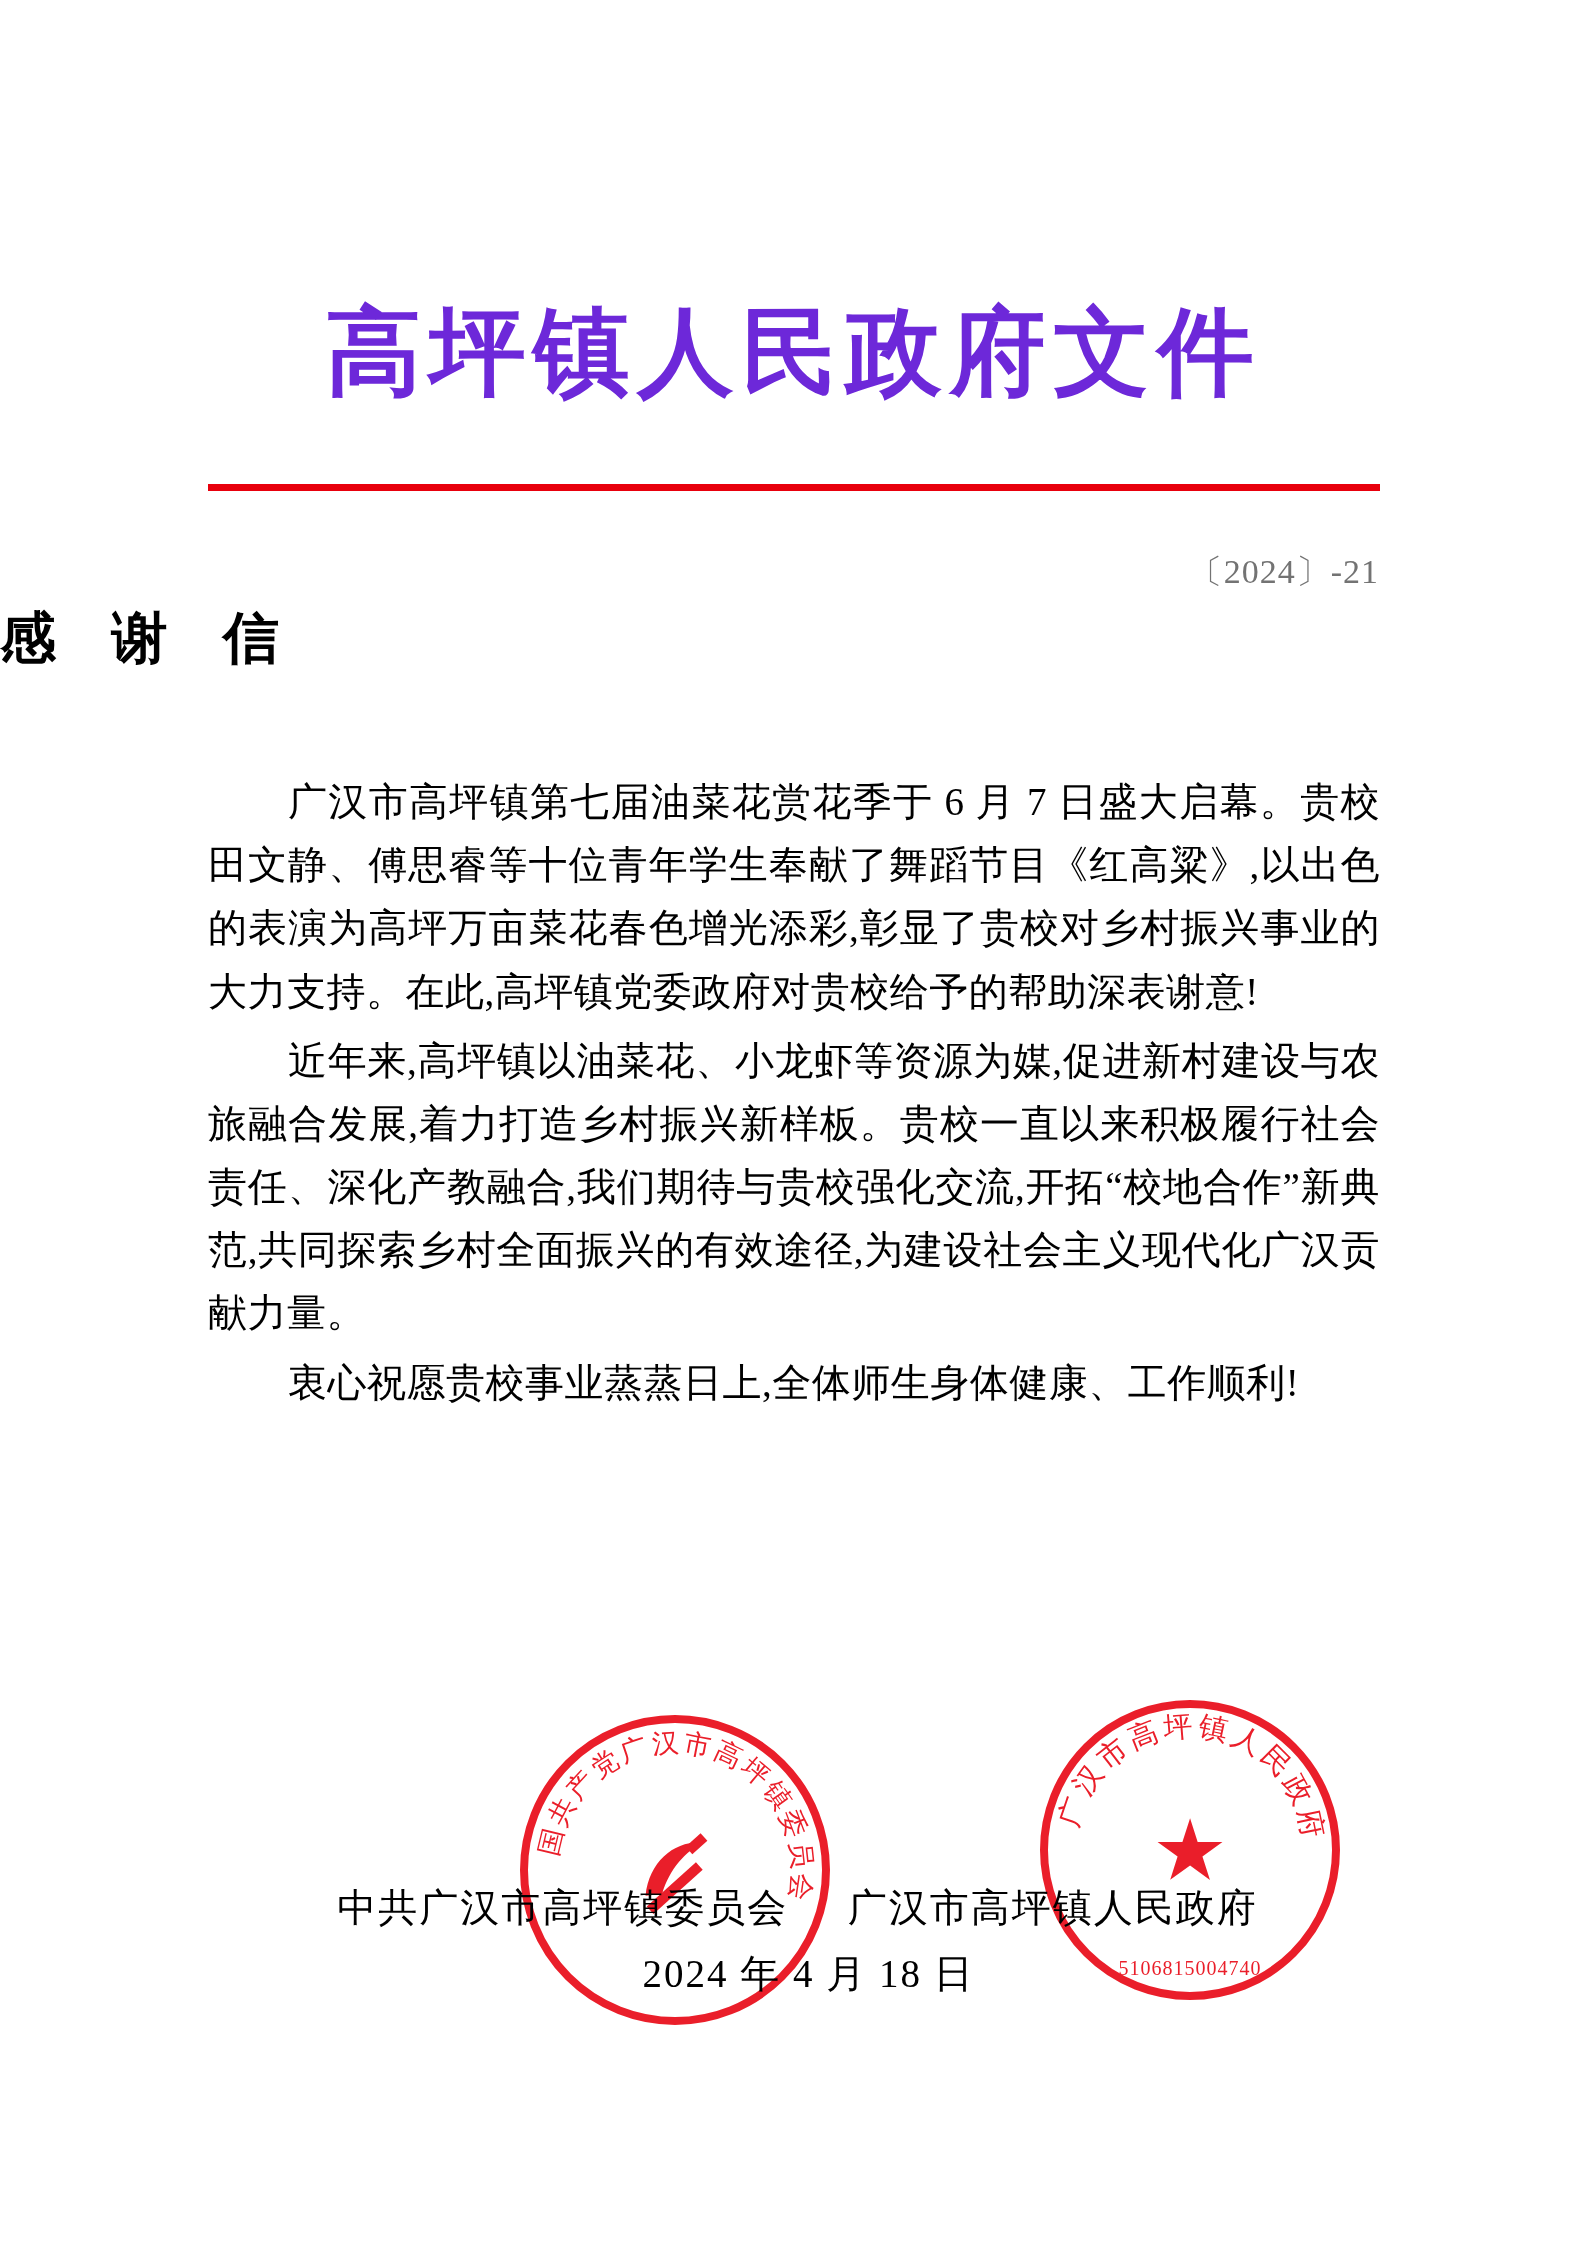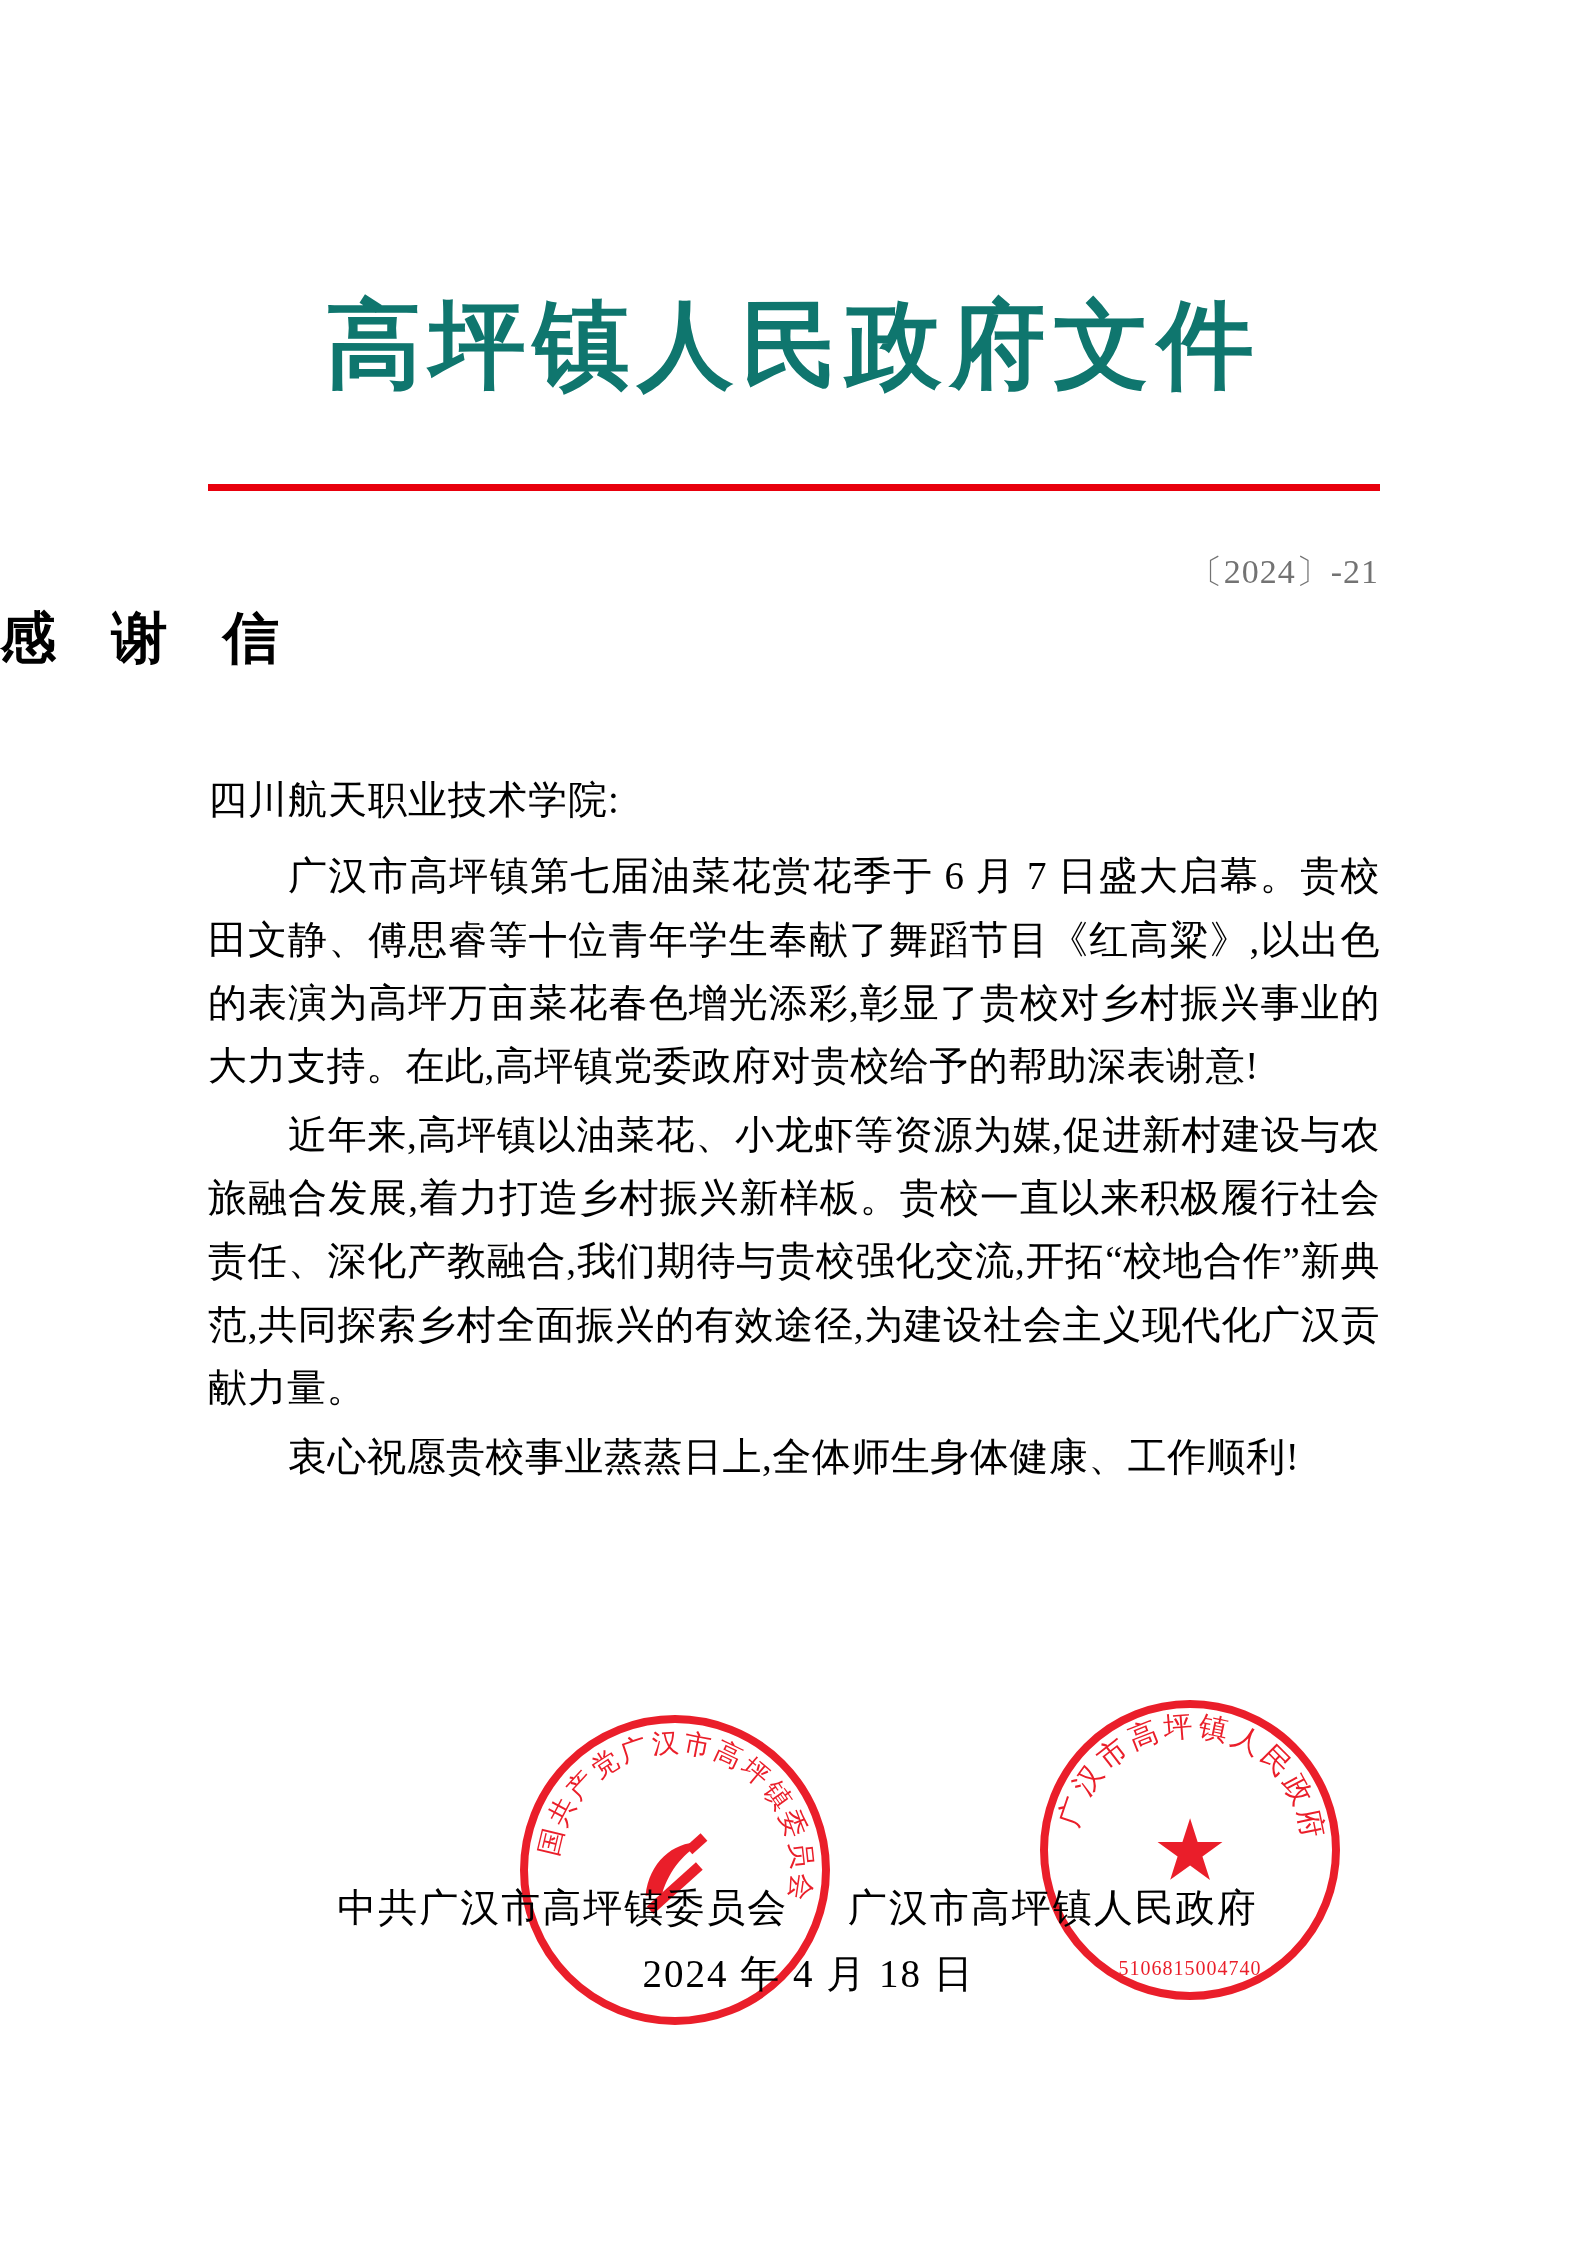--- a/index.html
+++ b/index.html
@@ -26,25 +26,25 @@
 
   
   .masthead {
     position: absolute;
     top: 300px;
     left: 0;
     width: 100%;
     text-align: center;
   }
   .masthead-title {
-    font-family: Liberation Mono, monospace;
+    font-family: Liberation Serif, serif;
     font-weight: bold;
     font-size: 96px;
     letter-spacing: 8px;
-    color: #0f766e;
+    color: #6d28d9;
     line-height: 1.1;
     white-space: nowrap;
   }
   .masthead-rule {
     position: absolute;
     top: 484px;
     left: 208px;
     width: 1172px;
     height: 7px;
     background: #e8000d;
@@ -188,21 +188,20 @@
   <div class="masthead">
     <div class="masthead-title">高坪镇人民政府文件</div>
   </div>
   <div class="masthead-rule"></div>
 
   <div class="doc-number">〔2024〕-21</div>
 
   <div class="doc-title">感 谢 信</div>
 
   <div class="body-block">
-    <div class="salutation">四川航天职业技术学院:</div>
     <p class="para">广汉市高坪镇第七届油菜花赏花季于 6 月 7 日盛大启幕。贵校田文静、傅思睿等十位青年学生奉献了舞蹈节目《红高粱》,以出色的表演为高坪万亩菜花春色增光添彩,彰显了贵校对乡村振兴事业的大力支持。在此,高坪镇党委政府对贵校给予的帮助深表谢意!</p>
     <p class="para">近年来,高坪镇以油菜花、小龙虾等资源为媒,促进新村建设与农旅融合发展,着力打造乡村振兴新样板。贵校一直以来积极履行社会责任、深化产教融合,我们期待与贵校强化交流,开拓“校地合作”新典范,共同探索乡村全面振兴的有效途径,为建设社会主义现代化广汉贡献力量。</p>
     <p class="para">衷心祝愿贵校事业蒸蒸日上,全体师生身体健康、工作顺利!</p>
   </div>
 
   <div class="seal seal-left">
     <div class="seal-ring"></div>
     <svg class="seal-text-curve" viewBox="0 0 310 310">
       <defs>
         <path id="leftCirclePath" d="M 155,155 m -118,0 a 118,118 0 1,1 236,0 a 118,118 0 1,1 -236,0"></path>

